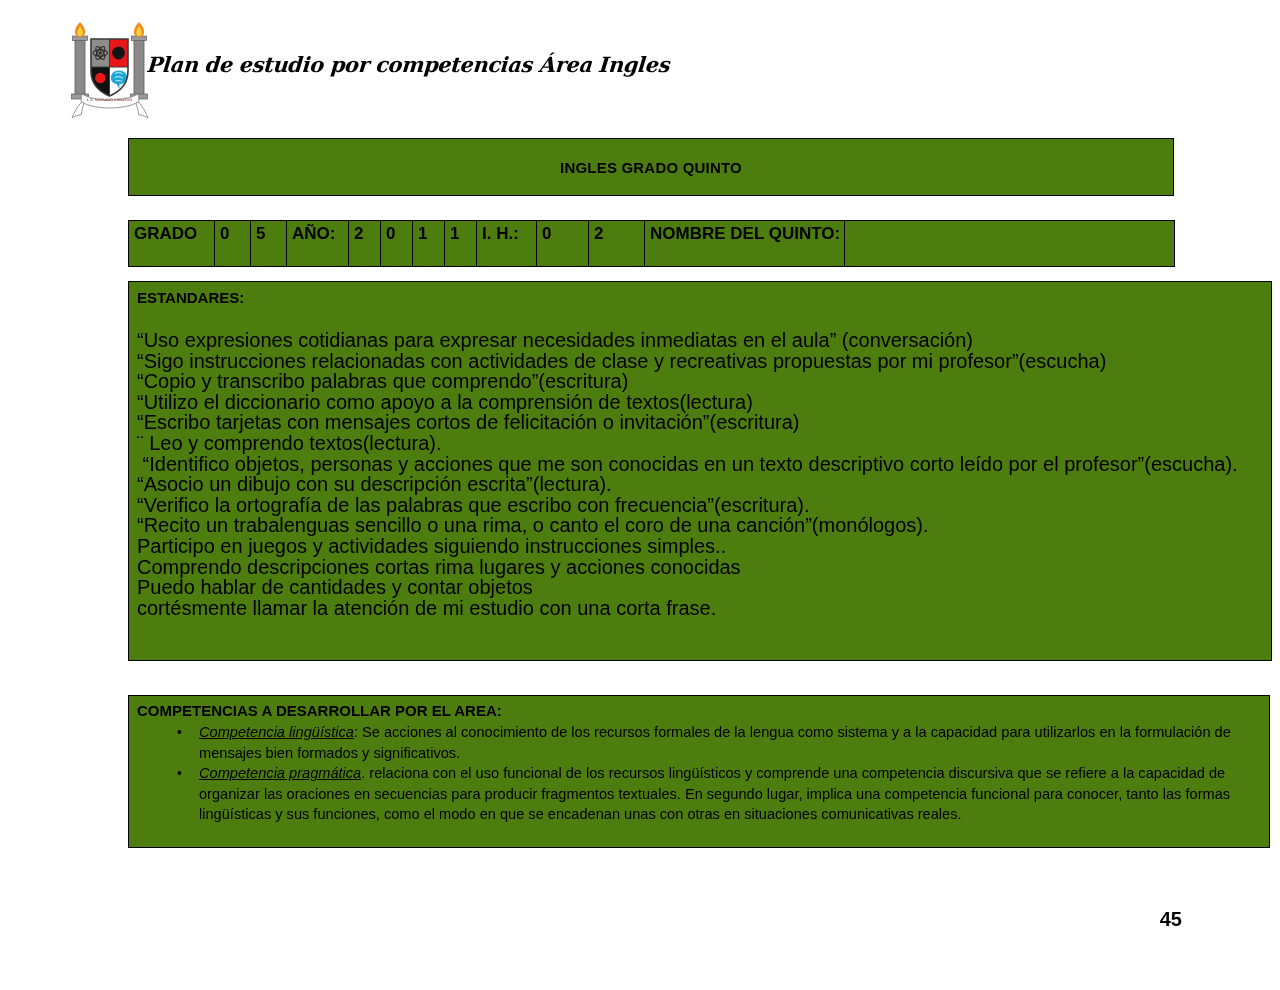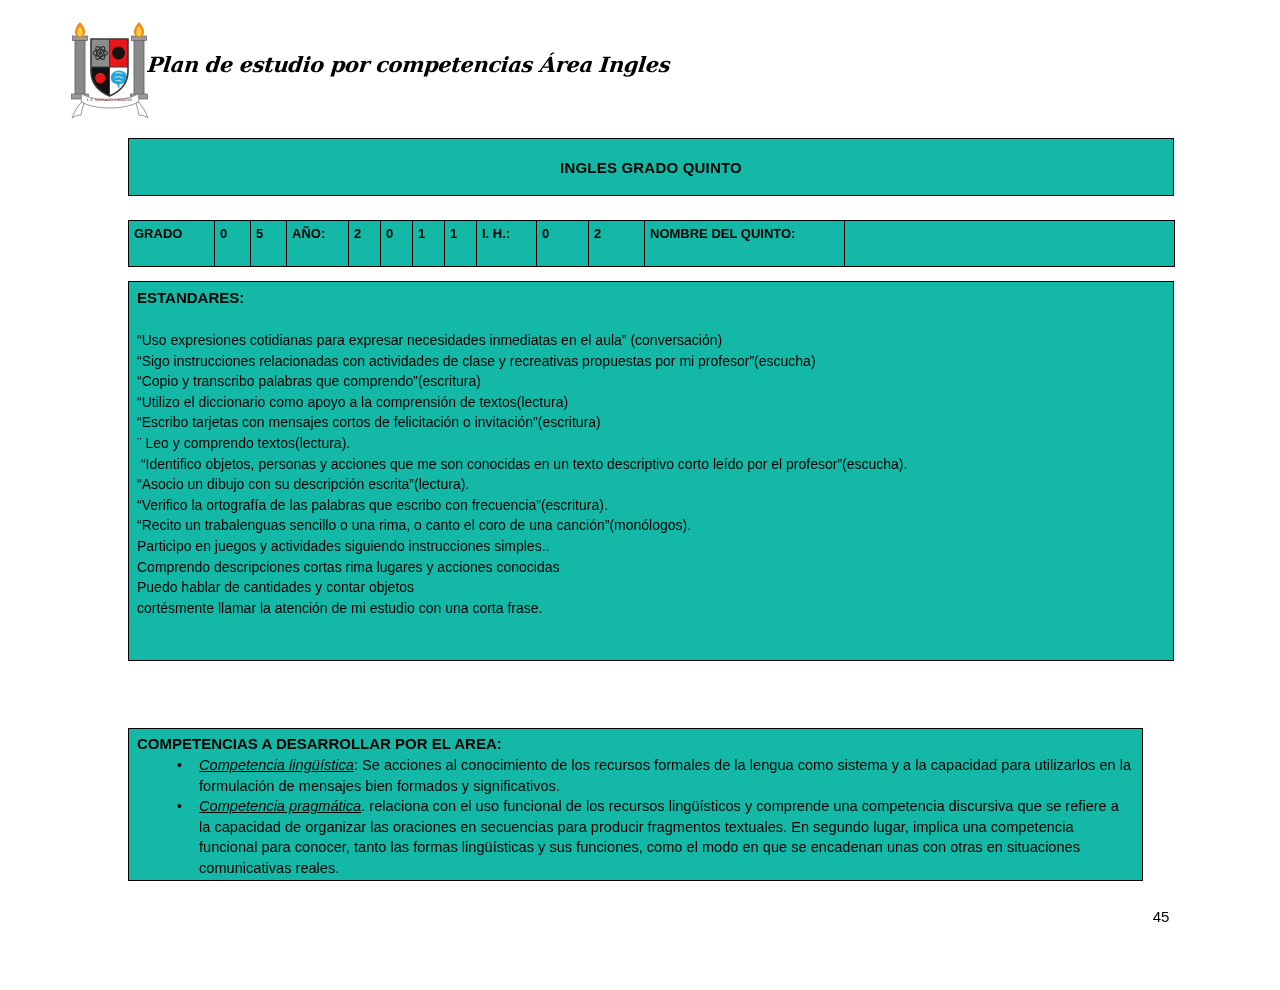--- a/index.html
+++ b/index.html
@@ -44,21 +44,21 @@
     color: #000000;
     transform: skewX(-6deg);
   }
 
   
   .doc-table {
     position: absolute;
     left: 128px;
     border-collapse: collapse;
     table-layout: fixed;
-    background: #14b8a6;
+    background: #4d7c0f;
   }
   .doc-table td {
     border: 1px solid #000000;
     vertical-align: top;
     padding: 0;
   }
 
   
   #title-box {
     top: 138px;
@@ -73,52 +73,52 @@
     letter-spacing: 0.2px;
   }
 
   
   #grado-table {
     top: 220px;
     width: 1046px;
   }
   #grado-table td {
     height: 42px;
-    font-size: 13px;
+    font-size: 17px;
     font-weight: bold;
     padding: 3px 0 0 5px;
     line-height: 19px;
     vertical-align: top;
   }
 
   
   #estandares-box {
     top: 281px;
-    width: 1046px;
+    width: 1144px;
   }
   #estandares-box td {
     height: 366px;
     padding: 6px 8px 6px 8px;
   }
   #estandares-heading {
     font-size: 15px;
     font-weight: bold;
     line-height: 20px;
     margin: 0 0 22px 0;
   }
   .estandar-line {
-    font-size: 14px;
+    font-size: 20px;
     line-height: 20.6px;
     white-space: pre;
   }
 
   
   #competencias-box {
-    top: 728px;
-    width: 1015px;
+    top: 695px;
+    width: 1142px;
   }
   #competencias-box td {
     height: 146px;
     padding: 5px 8px 0 8px;
   }
   #competencias-heading {
     font-size: 15px;
     font-weight: bold;
     line-height: 20px;
     margin: 0 0 1px 0;
@@ -147,22 +147,23 @@
     text-decoration: underline;
     text-align: center;
   }
 
   
   #page-number {
     position: absolute;
     left: 1140px;
     top: 908px;
     width: 42px;
-    text-align: center;
-    font-size: 15px;
+    text-align: right;
+    font-size: 20px;
+    font-weight: bold;
   }
 </style>
 </head>
 <body>
 
 <div id="header-band">
 
   <div id="logo-emblem">
     <svg viewBox="0 0 96 100" width="96" height="100">
 

